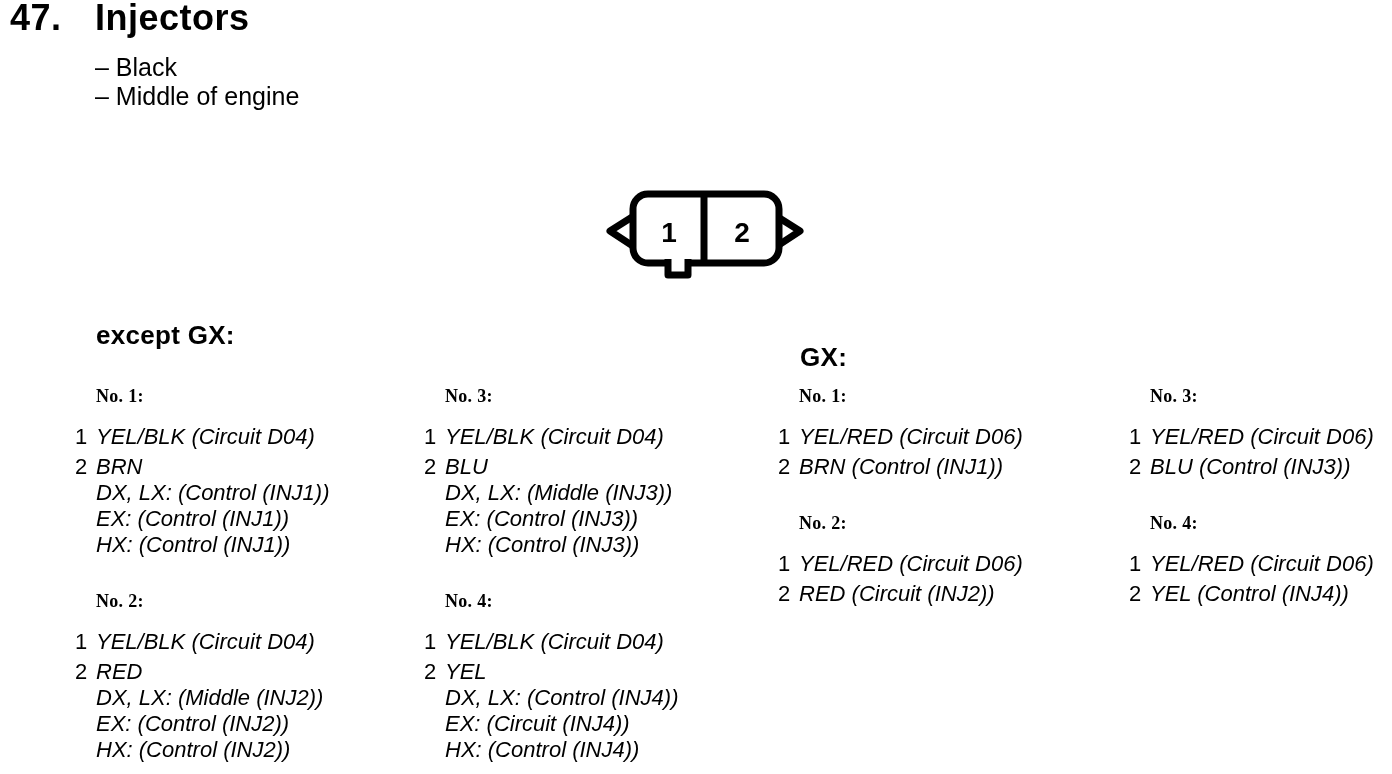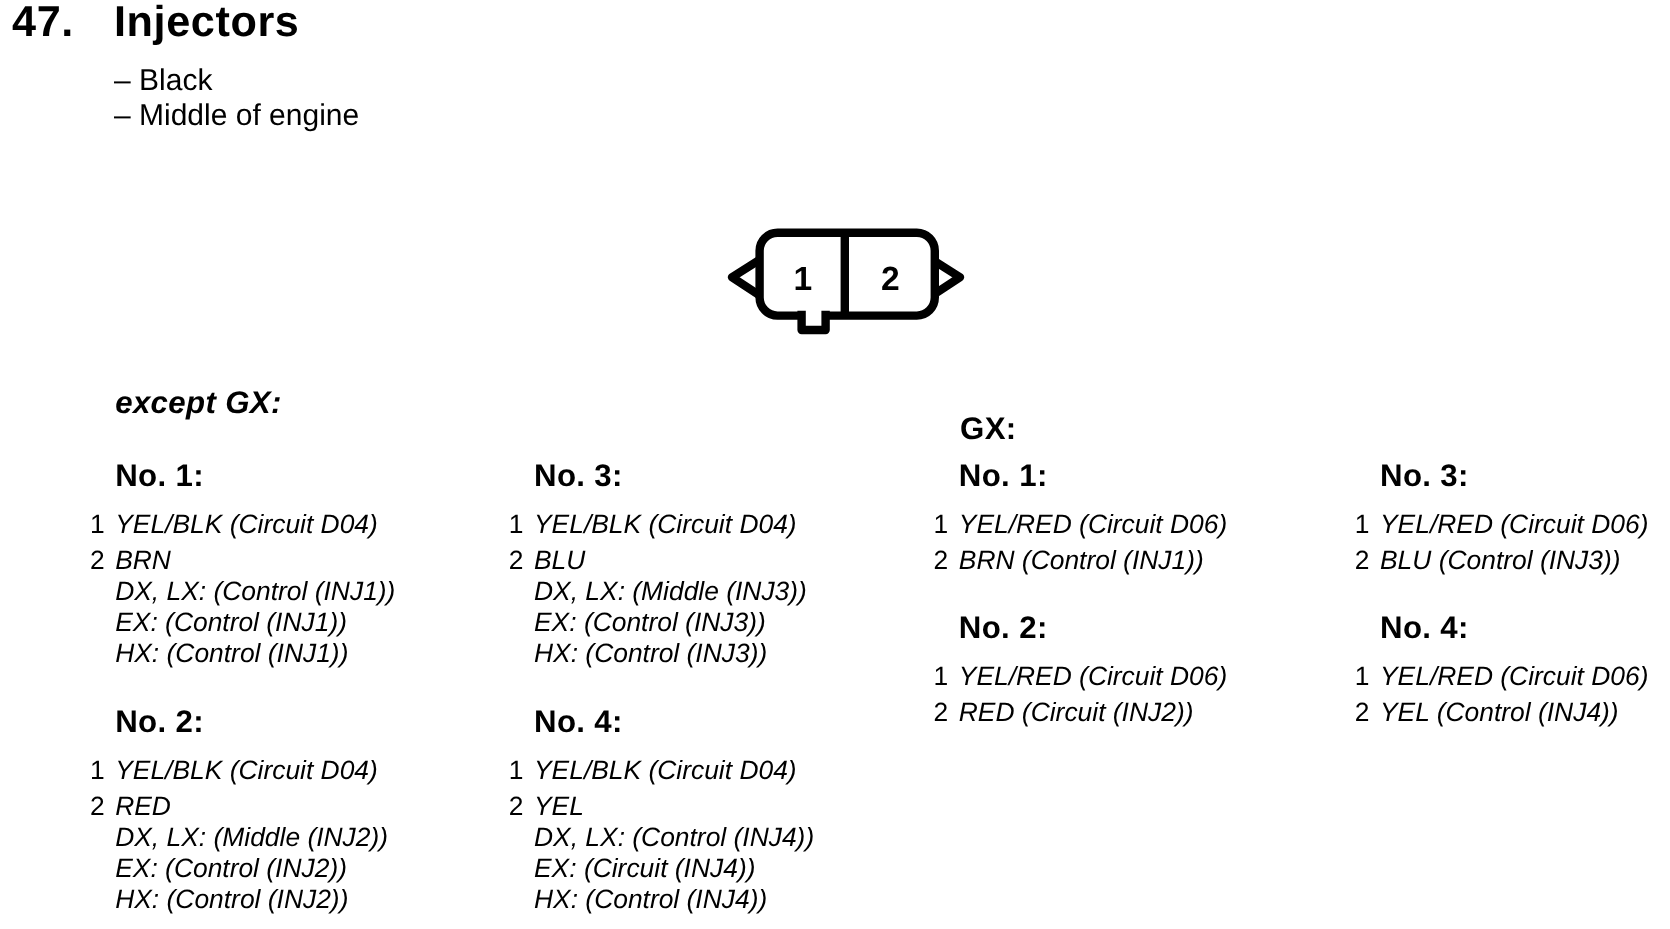--- a/index.html
+++ b/index.html
@@ -52,43 +52,44 @@
 
   
   .variant-label {
     position: absolute;
     top: 321px;
     font-size: 26px;
     font-weight: bold;
     line-height: 28px;
     letter-spacing: 0.3px;
   }
-  #variant-left  { left: 96px; font-style: italic;  }
+  #variant-left  { left: 96px;  }
   #variant-right { left: 800px; margin-top: 22px; }
 
   
   .block {
     position: absolute;
     font-size: 22px;
   }
   #b0 { left: 75px;   top: 382px; }
   #b1 { left: 75px;   top: 587px; }
   #b2 { left: 424px;  top: 382px; }
   #b3 { left: 424px;  top: 587px; }
   #b4 { left: 778px;  top: 382px; }
   #b5 { left: 778px;  top: 509px; }
   #b6 { left: 1129px; top: 382px; }
   #b7 { left: 1129px; top: 509px; }
 
   .bh {
-    font-size: 26px;
+    font-size: 18px;
     font-weight: bold;
     line-height: 28px;
     letter-spacing: 0.3px;
     margin: 0 0 14px 21px;
+    font-family: Liberation Serif, serif;
   }
   .pin-row {
     display: flex;
     line-height: 26px;
     margin-bottom: 4px;
   }
   .pin-num {
     width: 21px;
     flex: none;
   }

